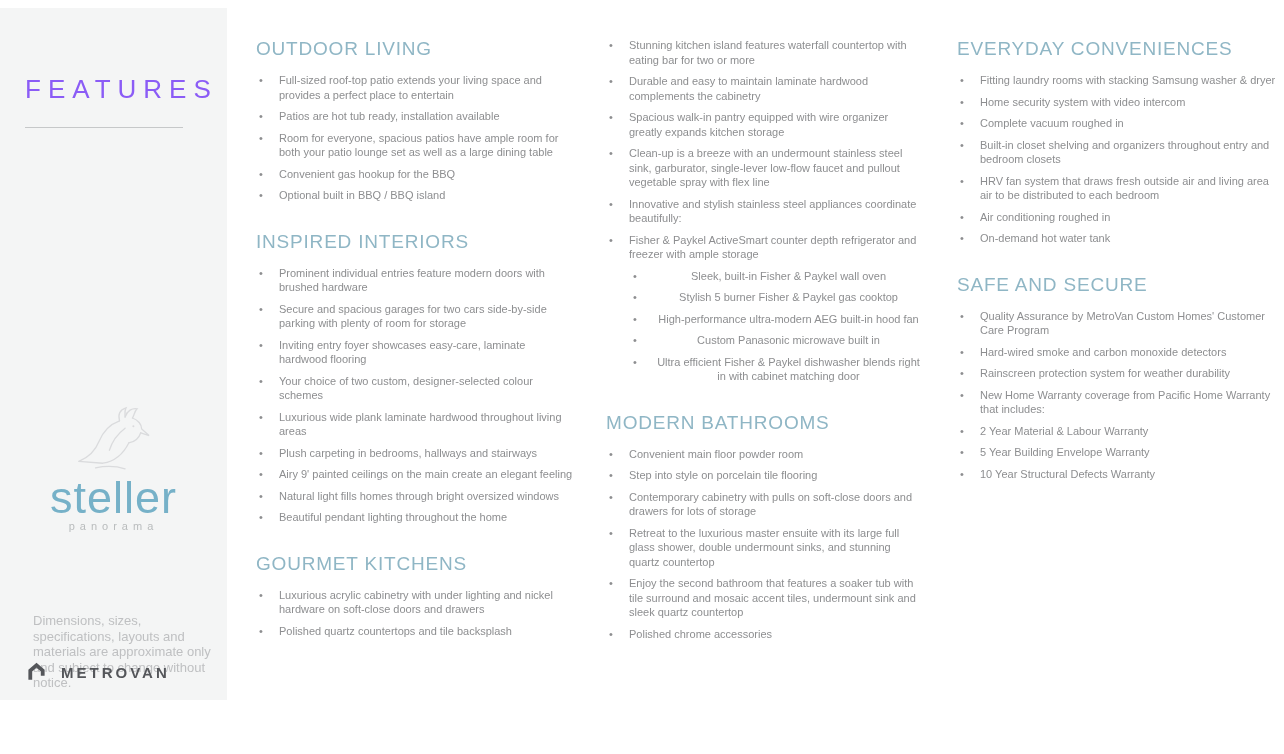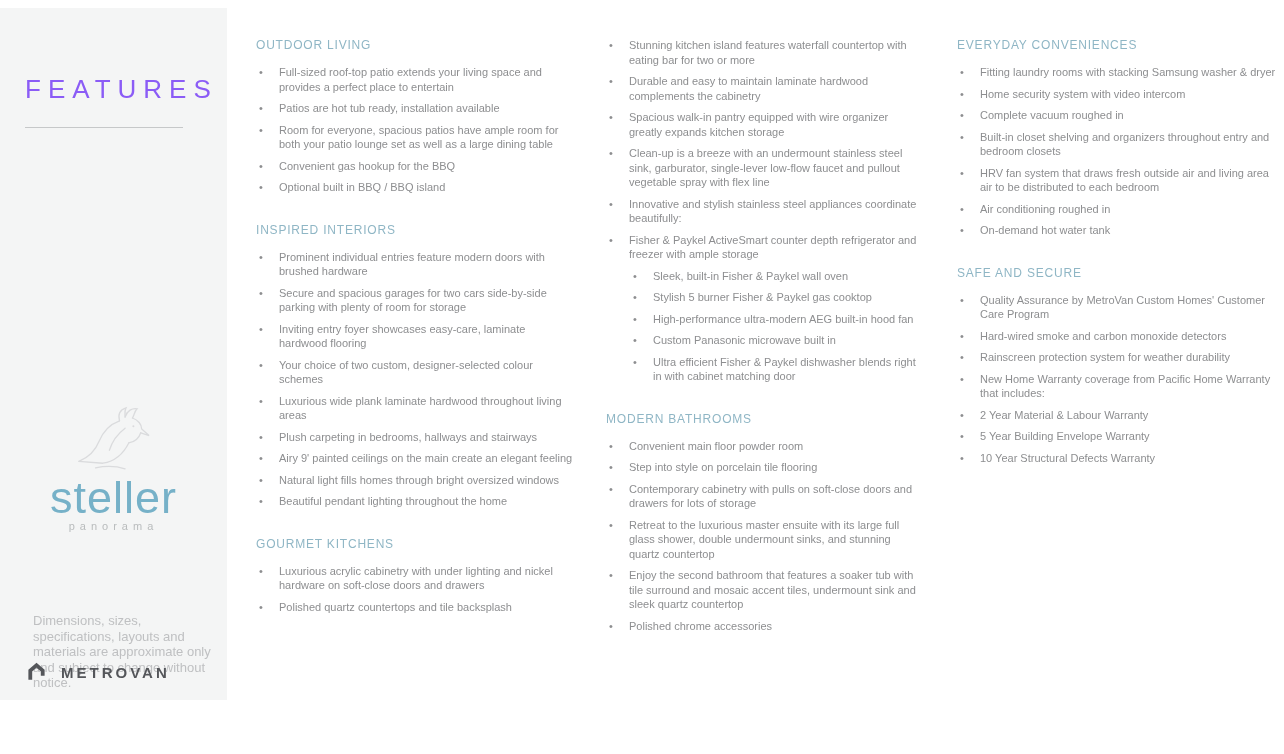--- a/index.html
+++ b/index.html
@@ -50,32 +50,32 @@
 
   
   .col{position:absolute;top:38px;}
   .col:nth-child(1){left:256px;width:318px;}
   .col:nth-child(2){left:606px;width:318px;}
   .col:nth-child(3){left:957px;width:324px;}
   .sec{margin-top:28px;}
   .col .sec:first-child{margin-top:0;}
   .sec-title{
     margin:0 0 13px 0;
-    font-size:12px;font-weight:400;letter-spacing:0.8px;
+    font-size:19px;font-weight:400;letter-spacing:0.8px;
     color:#8fb6c5;
   }
   .feature-list{list-style:none;margin:0;padding:0;}
   .feature-list li{
     position:relative;padding-left:23px;margin-bottom:7px;
     font-size:11px;line-height:14.5px;color:#8d8e90;
   }
   .feature-list li::before{
     content:"\2022";position:absolute;left:3px;top:0;color:#8d8e90;
   }
-  .feature-list li.sub{margin-left:24px;}
+  .feature-list li.sub{margin-left:24px;text-align:center;}
 </style>
 </head>
 <body>
 
 <div class="page">
 
   <aside class="sidebar">
     <h1 class="features-title">FEATURES</h1>
     <div class="title-rule"></div>
 

